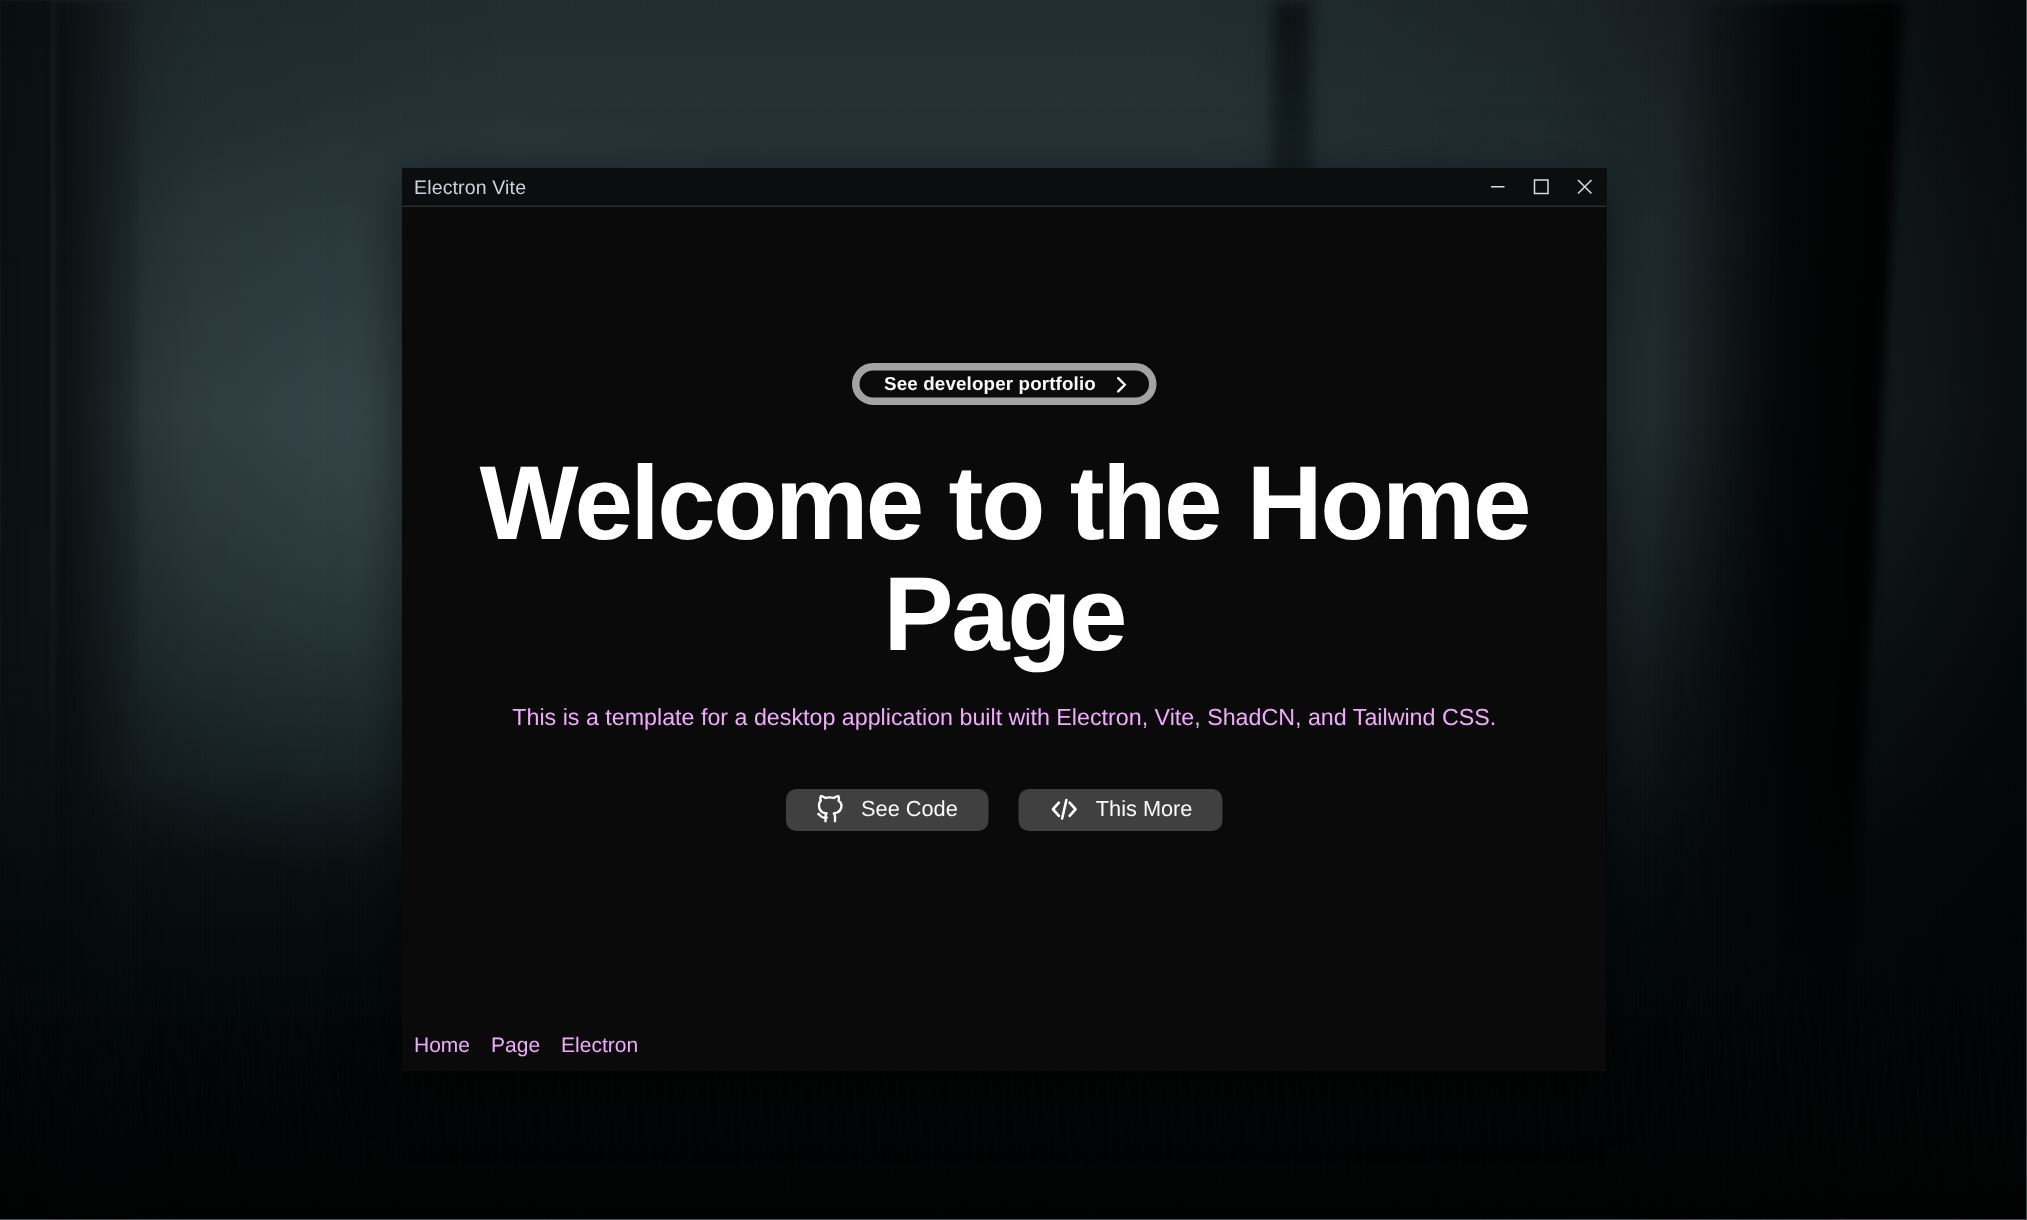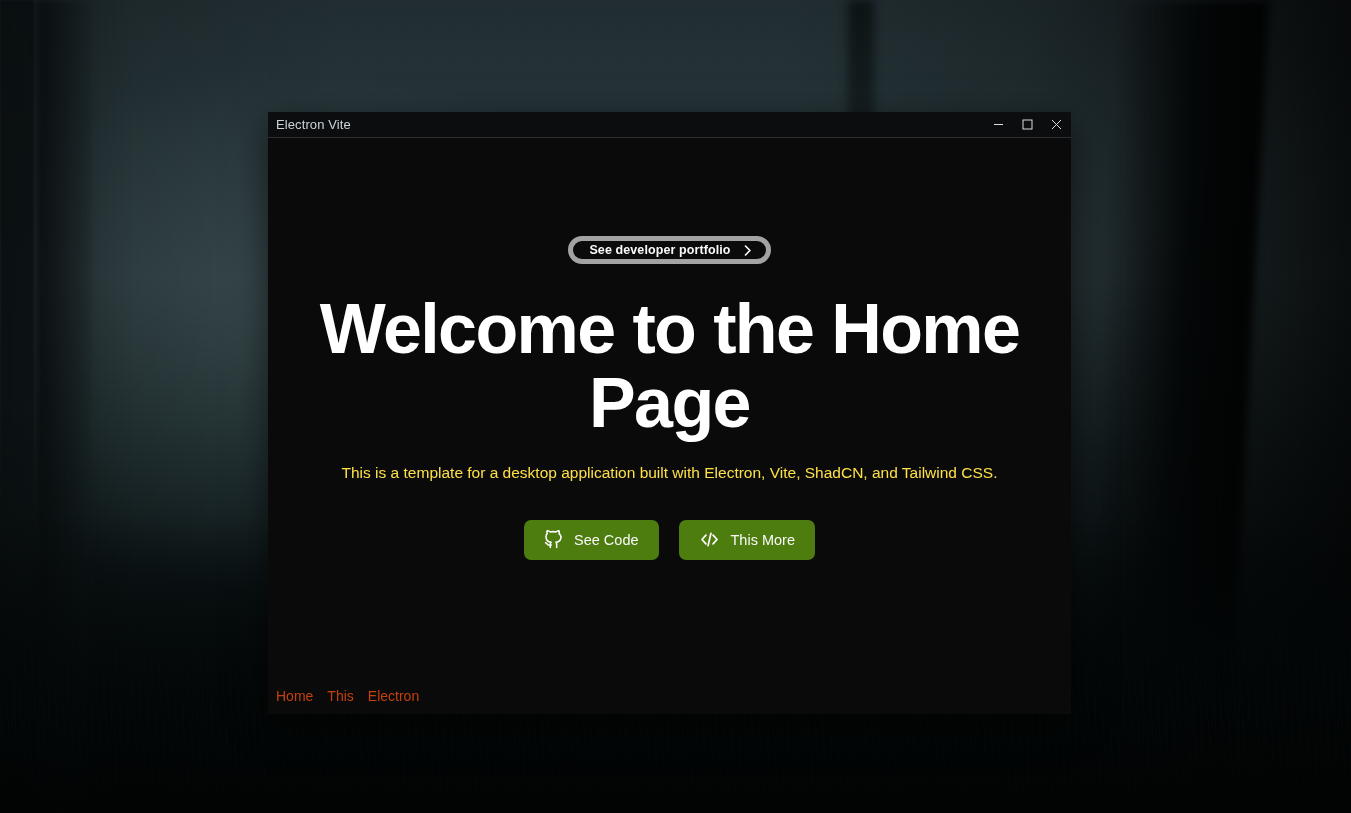--- a/index.html
+++ b/index.html
@@ -182,58 +182,58 @@
     color: #ffffff;
     letter-spacing: -1.6px;
     text-align: center;
     margin-bottom: 20px;
   }
 
   
   #page-subtitle {
     font-size: 15.5px;
     line-height: 1.5;
-    color: #fde047;
+    color: #f0abfc;
     text-align: center;
     margin-bottom: 36px;
     max-width: 760px;
   }
 
   
   #actions { display: flex; gap: 20px; }
   .action-btn {
     display: inline-flex;
     align-items: center;
     gap: 11px;
-    height: 40px;
+    height: 28px;
     padding: 0 20px;
     border: none;
     border-radius: 7px;
-    background: #4d7c0f;
+    background: #404040;
     color: #fafafa;
     font-family: "Liberation Sans", sans-serif;
     font-size: 14.5px;
     font-weight: 500;
     cursor: pointer;
   }
   .action-btn .ico { display: flex; align-items: center; }
 
   
   #bottom-nav {
     position: absolute;
     left: 0;
     bottom: 8px;
     display: flex;
     align-items: center;
     gap: 10px;
     padding-left: 6px;
   }
   .nav-link {
     font-size: 14px;
-    color: #c2410c;
+    color: #f0abfc;
     text-decoration: none;
     cursor: pointer;
     padding: 2px 2px;
     text-align: center;
   }
 </style>
 </head>
 <body>
 
 <div id="desktop">
@@ -304,19 +304,19 @@
               <path d="M7.5 6.5 L2.5 12 L7.5 17.5 M16.5 6.5 L21.5 12 L16.5 17.5 M13.8 4.2 L10.2 19.8" stroke="#ffffff" stroke-width="2.2" fill="none" stroke-linecap="round" stroke-linejoin="round"></path>
             </svg>
           </span>
           <span>This More</span>
         </button>
 
       </div>
 
       <nav id="bottom-nav">
         <a class="nav-link" href="#">Home</a>
-        <a class="nav-link" href="#">This</a>
+        <a class="nav-link" href="#">Page</a>
         <a class="nav-link" href="#">Electron</a>
       </nav>
 
     </div>
   </div>
 </div>
 
 </body></html>

